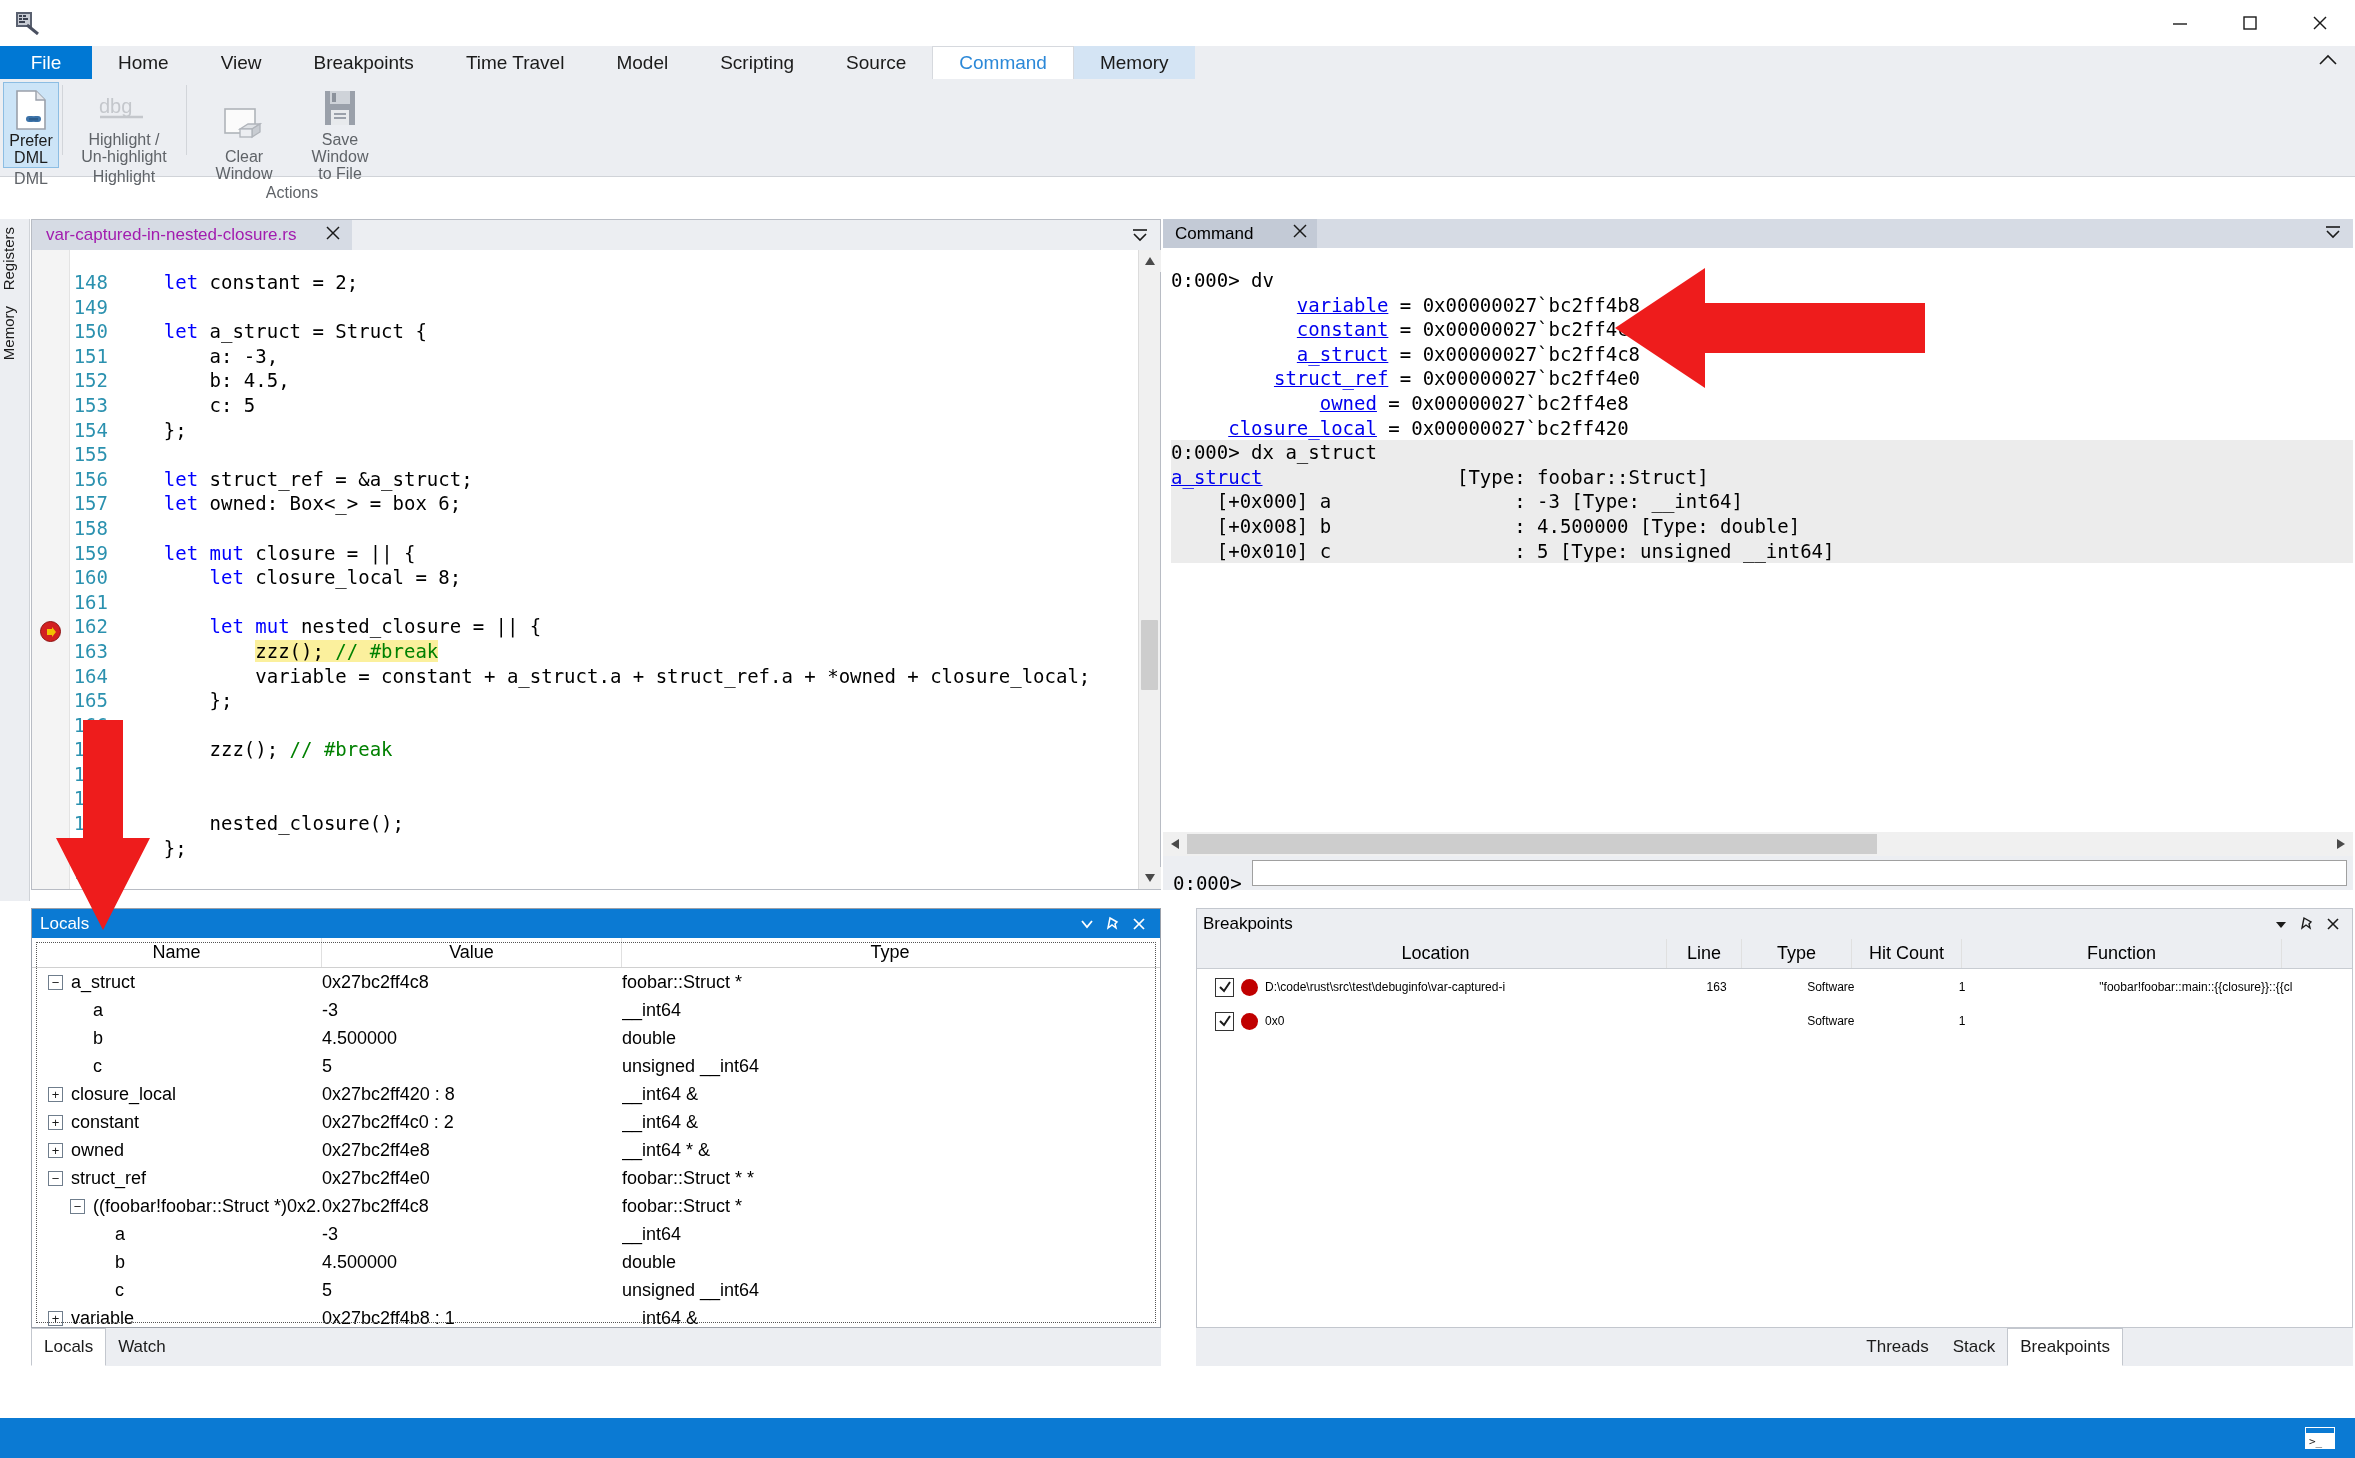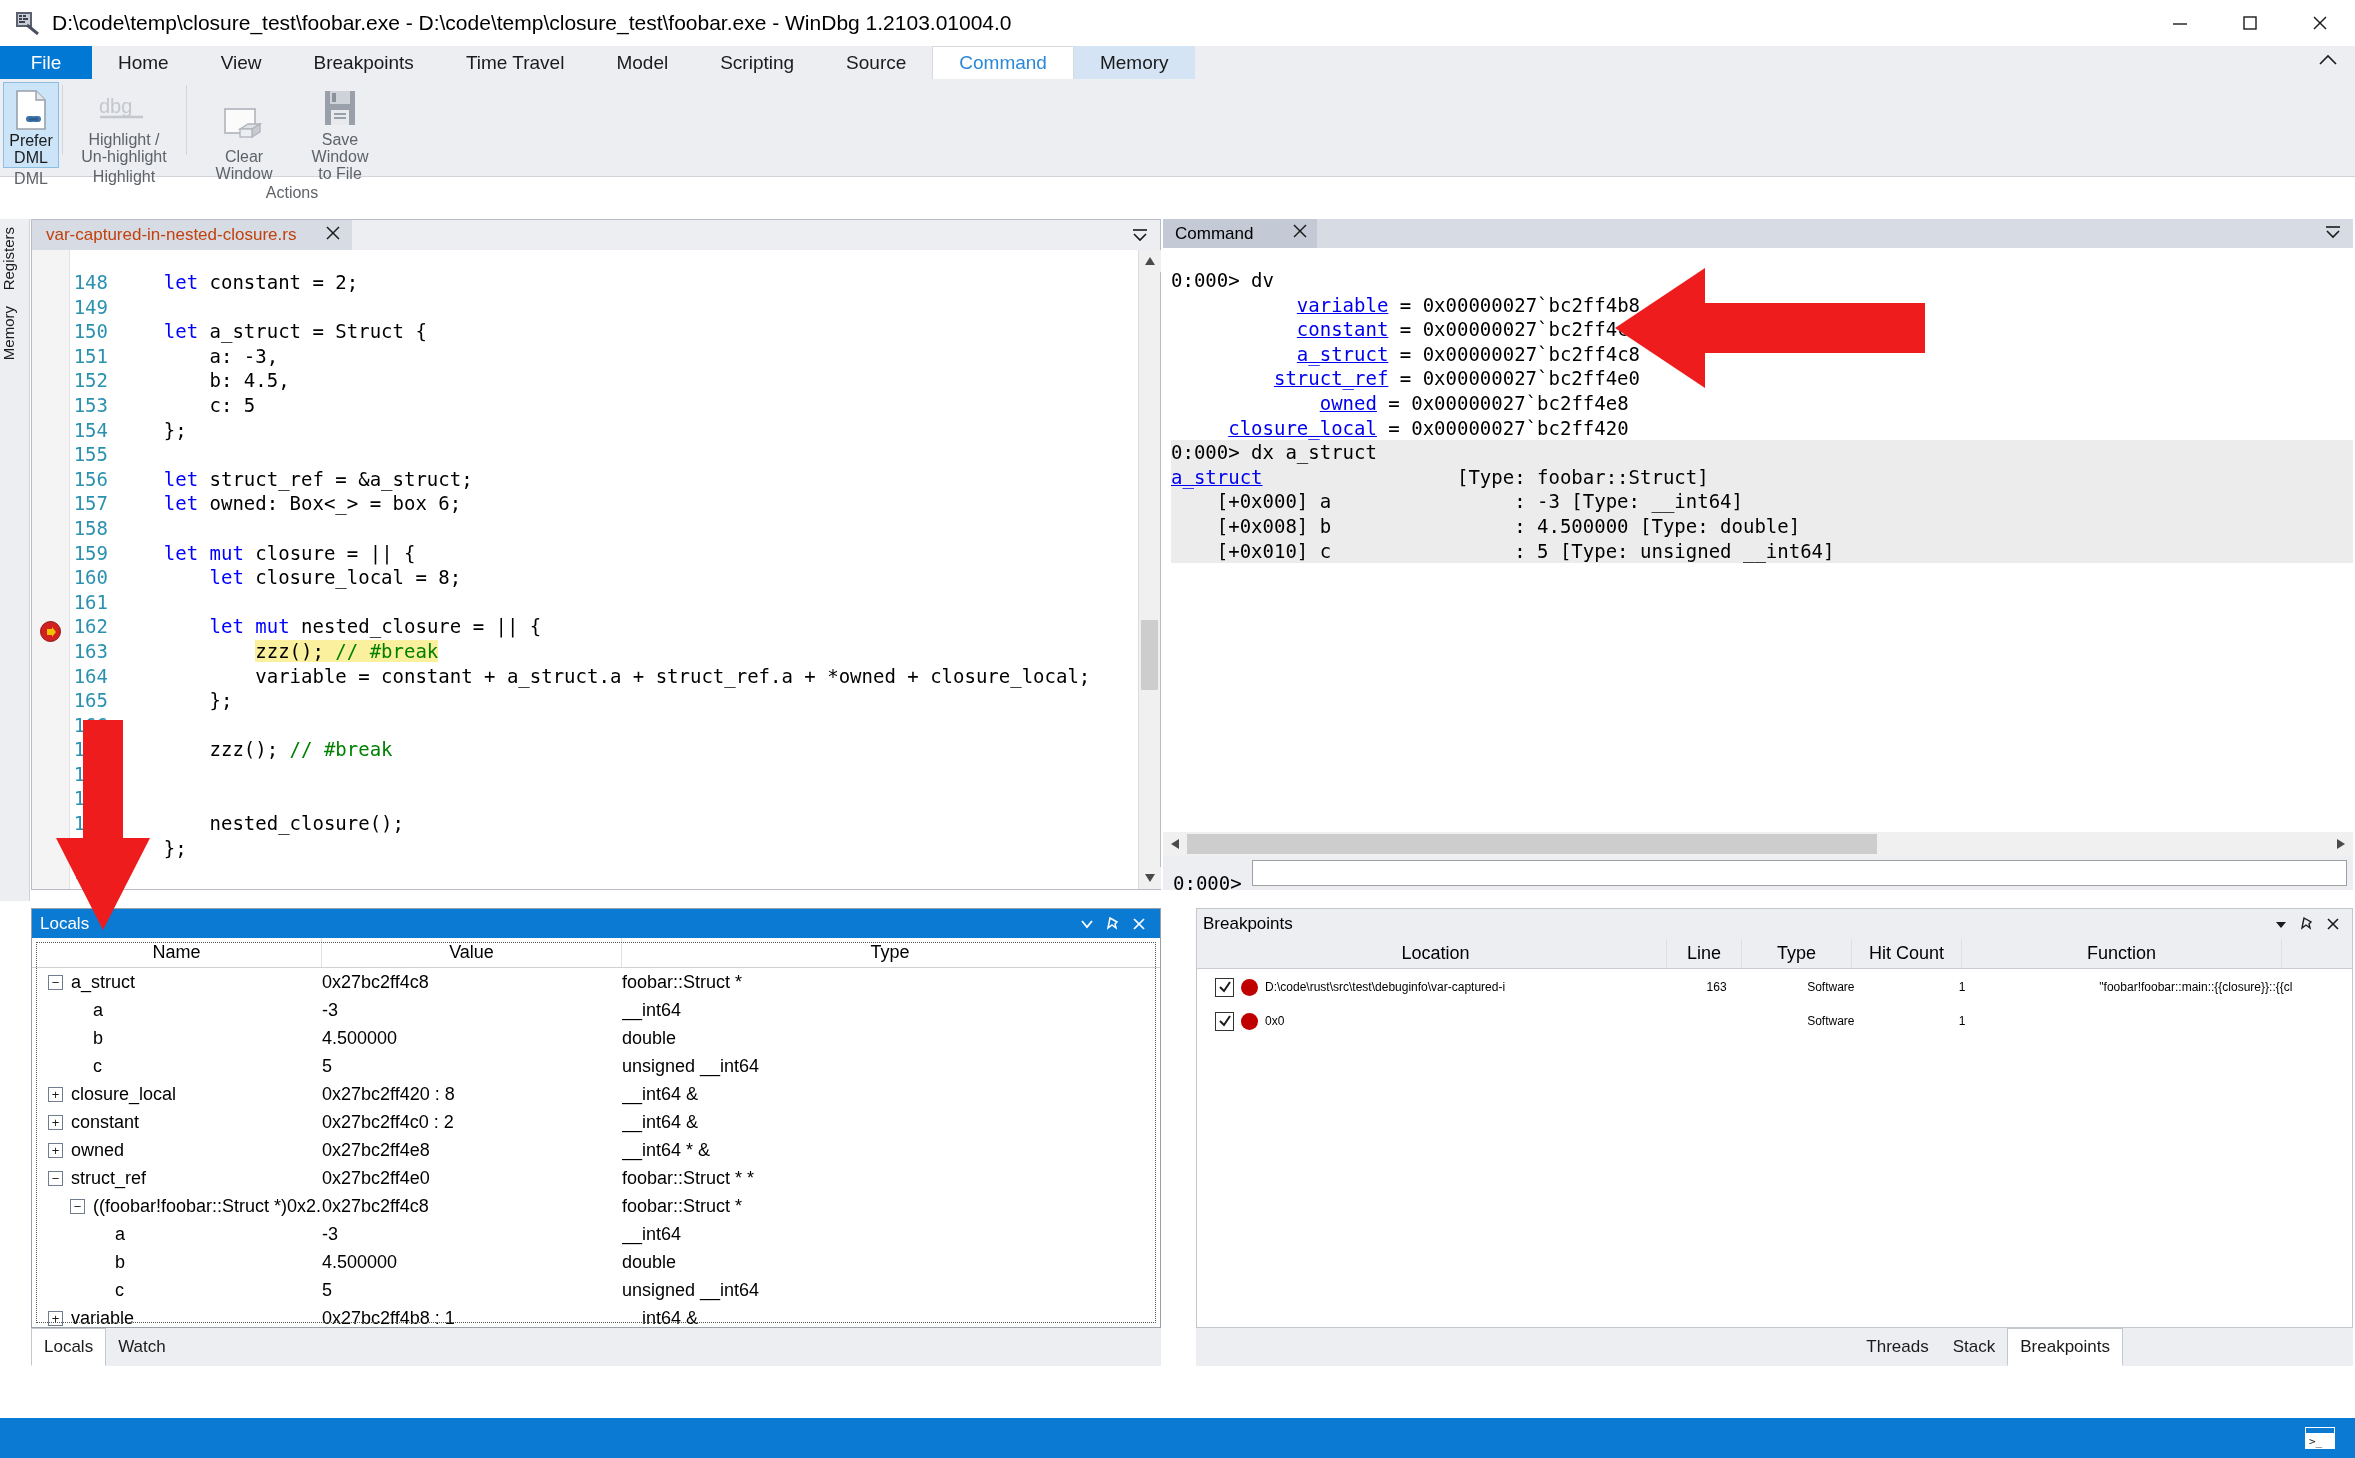--- a/index.html
+++ b/index.html
@@ -74,21 +74,21 @@
   .panel-head.blue { background:#0b7ad3; color:#fff; }
   .panel-head .ptitle { flex:0 0 auto; }
   .panel-head .spacer { flex:1 1 auto; }
   .hbtn { width:26px; height:26px; display:flex; align-items:center; justify-content:center; }
 
   
   #source-pane { left:31px; top:219px; width:1130px; height:671px; border:1px solid #b8bcc4; }
   .src-tabbar { height:30px; background:#eceef2; display:flex; align-items:stretch; position:relative; }
   .src-tab {
     background:#d6dbe4; display:flex; align-items:center; padding:0 10px 0 14px;
-    font-size:17px; color:#c2410c; gap:28px;
+    font-size:17px; color:#a21caf; gap:28px;
   }
   .src-tabbar-drop { position:absolute; right:10px; top:6px; }
   .src-body { position:absolute; left:0; right:0; top:30px; bottom:0; display:flex; background:#fff; }
   .src-gutter { width:38px; background:#f4f4f4; border-right:1px solid #e3e3e3; position:relative; flex:0 0 auto;}
   .src-code { flex:1 1 auto; position:relative; overflow:hidden; }
   .src-line { height:24.6px; line-height:24.6px; white-space:pre; font-size:19px; display:flex;}
   .lnum { width:48px; text-align:right; color:#2b91af; flex:0 0 auto; padding-right:10px;}
   .ltext { color:#000; }
   .kw { color:#0000ff; }
   .cmt { color:#008000; }
@@ -174,21 +174,20 @@
       <rect x="2" y="1" width="16" height="15" fill="#5a6170"></rect>
       <rect x="4" y="3" width="12" height="11" fill="#c8ccd4"></rect>
       <rect x="5" y="4" width="3" height="2" fill="#3b4150"></rect>
         <rect x="9" y="4" width="3" height="2" fill="#3b4150"></rect>
       <rect x="5" y="7" width="3" height="2" fill="#3b4150"></rect>
         <rect x="9" y="7" width="5" height="2" fill="#3b4150"></rect>
       <rect x="5" y="10" width="6" height="2" fill="#3b4150"></rect>
       <path d="M13 14 L24 23" stroke="#4a5060" stroke-width="3" fill="none"></path>
     </svg>
   </div>
-  <div class="title-text">D:\code\temp\closure_test\foobar.exe - D:\code\temp\closure_test\foobar.exe  - WinDbg 1.2103.01004.0</div>
   <div class="winbtns">
     <div class="winbtn">
       <svg width="18" height="18">
           <line x1="2" y1="10" x2="16" y2="10" stroke="#1b1b1b" stroke-width="1.4"></line>
         </svg>
     </div>
     <div class="winbtn">
       <svg width="18" height="18">
           <rect x="3" y="3" width="12" height="12" fill="none" stroke="#1b1b1b" stroke-width="1.4"></rect>
         </svg>

